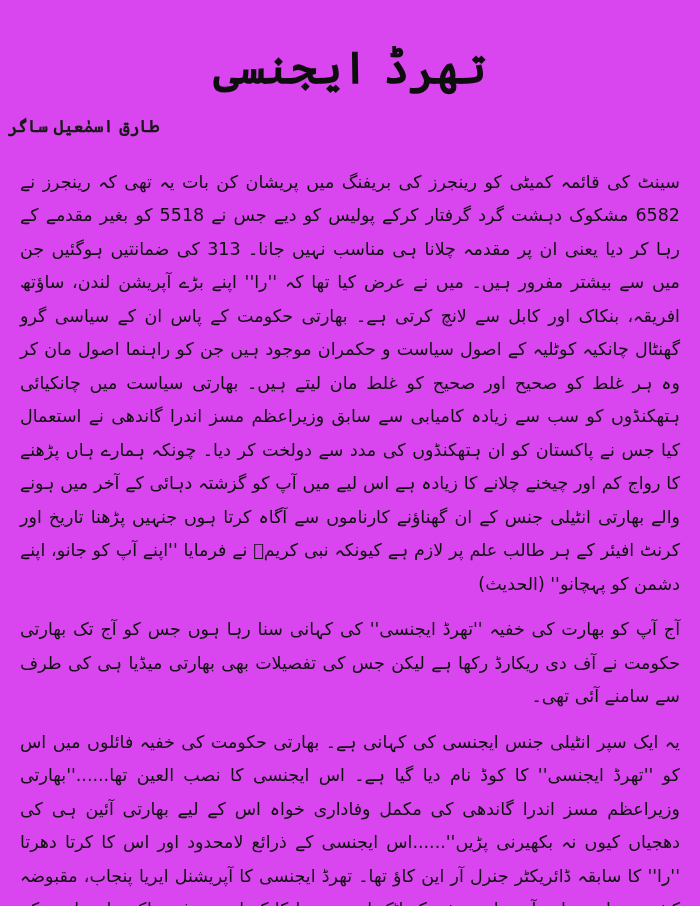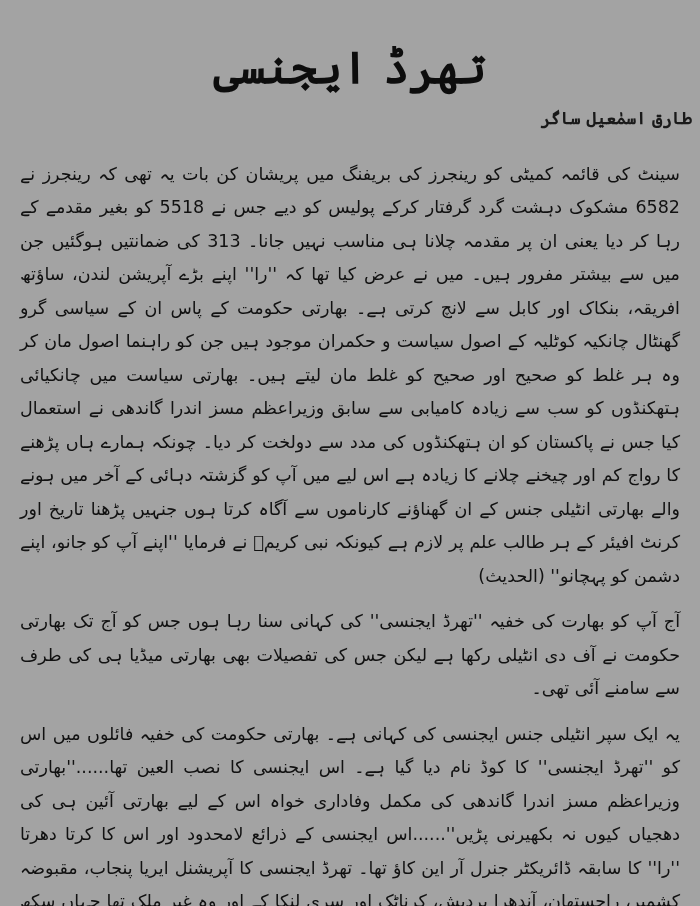--- a/index.html
+++ b/index.html
@@ -5,40 +5,40 @@
   html, body {
     margin: 0;
     padding: 0;
     background: #e8e8e8;
   }
   .page {
     position: relative;
     width: 700px;
     height: 906px;
     margin: 0 auto;
-    background: #a3a3a3;
+    background: #d946ef;
     color: #141414;
     box-sizing: border-box;
     padding: 36px 8px 36px 8px;
     overflow: hidden;
     font-family: "DejaVu Sans", sans-serif;
   }
   .title {
     margin: 0;
     text-align: center;
     font-family: "DejaVu Serif", serif;
     font-weight: 700;
     font-size: 44px;
     line-height: 1.45;
     color: #0d0d0d;
     letter-spacing: 1px;
   }
   .author {
-    margin-top: 8px;
-    text-align: right;
+    margin-top: 16px;
+    text-align: left;
     font-family: "DejaVu Serif", serif;
     font-size: 17px;
     font-weight: 600;
     color: #1a1a1a;
   }
   .body-text {
     margin-top: 30px;
     direction: rtl;
     unicode-bidi: embed;
     text-align: justify;
@@ -57,18 +57,18 @@
 <body>
 
 <div class="page">
 
   <h1 class="title">تھرڈ ایجنسی</h1>
 
   <div class="author">طارق اسمٰعیل ساگر</div>
 
   <div class="body-text">
     <p>سینٹ کی قائمہ کمیٹی کو رینجرز کی بریفنگ میں پریشان کن بات یہ تھی کہ رینجرز نے 6582 مشکوک دہشت گرد گرفتار کرکے پولیس کو دیے جس نے 5518 کو بغیر مقدمے کے رہا کر دیا یعنی ان پر مقدمہ چلانا ہی مناسب نہیں جانا۔ 313 کی ضمانتیں ہوگئیں جن میں سے بیشتر مفرور ہیں۔ میں نے عرض کیا تھا کہ ''را'' اپنے بڑے آپریشن لندن، ساؤتھ افریقہ، بنکاک اور کابل سے لانچ کرتی ہے۔ بھارتی حکومت کے پاس ان کے سیاسی گرو گھنٹال چانکیہ کوٹلیہ کے اصول سیاست و حکمران موجود ہیں جن کو راہنما اصول مان کر وہ ہر غلط کو صحیح اور صحیح کو غلط مان لیتے ہیں۔ بھارتی سیاست میں چانکیائی ہتھکنڈوں کو سب سے زیادہ کامیابی سے سابق وزیراعظم مسز اندرا گاندھی نے استعمال کیا جس نے پاکستان کو ان ہتھکنڈوں کی مدد سے دولخت کر دیا۔ چونکہ ہمارے ہاں پڑھنے کا رواج کم اور چیخنے چلانے کا زیادہ ہے اس لیے میں آپ کو گزشتہ دہائی کے آخر میں ہونے والے بھارتی انٹیلی جنس کے ان گھناؤنے کارناموں سے آگاہ کرتا ہوں جنہیں پڑھنا تاریخ اور کرنٹ افیئر کے ہر طالب علم پر لازم ہے کیونکہ نبی کریمؐ نے فرمایا ''اپنے آپ کو جانو، اپنے دشمن کو پہچانو'' (الحدیث)</p>
-    <p>آج آپ کو بھارت کی خفیہ ''تھرڈ ایجنسی'' کی کہانی سنا رہا ہوں جس کو آج تک بھارتی حکومت نے آف دی انٹیلی رکھا ہے لیکن جس کی تفصیلات بھی بھارتی میڈیا ہی کی طرف سے سامنے آئی تھی۔</p>
+    <p>آج آپ کو بھارت کی خفیہ ''تھرڈ ایجنسی'' کی کہانی سنا رہا ہوں جس کو آج تک بھارتی حکومت نے آف دی ریکارڈ رکھا ہے لیکن جس کی تفصیلات بھی بھارتی میڈیا ہی کی طرف سے سامنے آئی تھی۔</p>
     <p>یہ ایک سپر انٹیلی جنس ایجنسی کی کہانی ہے۔ بھارتی حکومت کی خفیہ فائلوں میں اس کو ''تھرڈ ایجنسی'' کا کوڈ نام دیا گیا ہے۔ اس ایجنسی کا نصب العین تھا......''بھارتی وزیراعظم مسز اندرا گاندھی کی مکمل وفاداری خواہ اس کے لیے بھارتی آئین ہی کی دھجیاں کیوں نہ بکھیرنی پڑیں''......اس ایجنسی کے ذرائع لامحدود اور اس کا کرتا دھرتا ''را'' کا سابقہ ڈائریکٹر جنرل آر این کاؤ تھا۔ تھرڈ ایجنسی کا آپریشنل ایریا پنجاب، مقبوضہ کشمیر، راجستھان، آندھرا پردیش، کرناٹک اور سری لنکا کے اور وہ غیر ملک تھا جہاں سکھ آباد ہیں۔ مشرقی پنجاب میں جب سکھوں کی شورش میں اضافہ ہوا اور سنت جرنیل سنگھ بھنڈرانوالہ اور اس کے ساتھیوں نے بھارتی پولیس اور پیرا ملٹری فورسز کو تگنی کا ناچ نچانا شروع کیا تو نہرو کی بیٹی اور بھارت کی کالی ماتا مسز اندرا گاندھی کو فوراً یہ خیال آیا کہ کیوں نہ اس صورتحال کو اپنے حق میں استعمال کیا جائے۔</p>
 
   </div>
 
 </div>
 
 </body></html>

